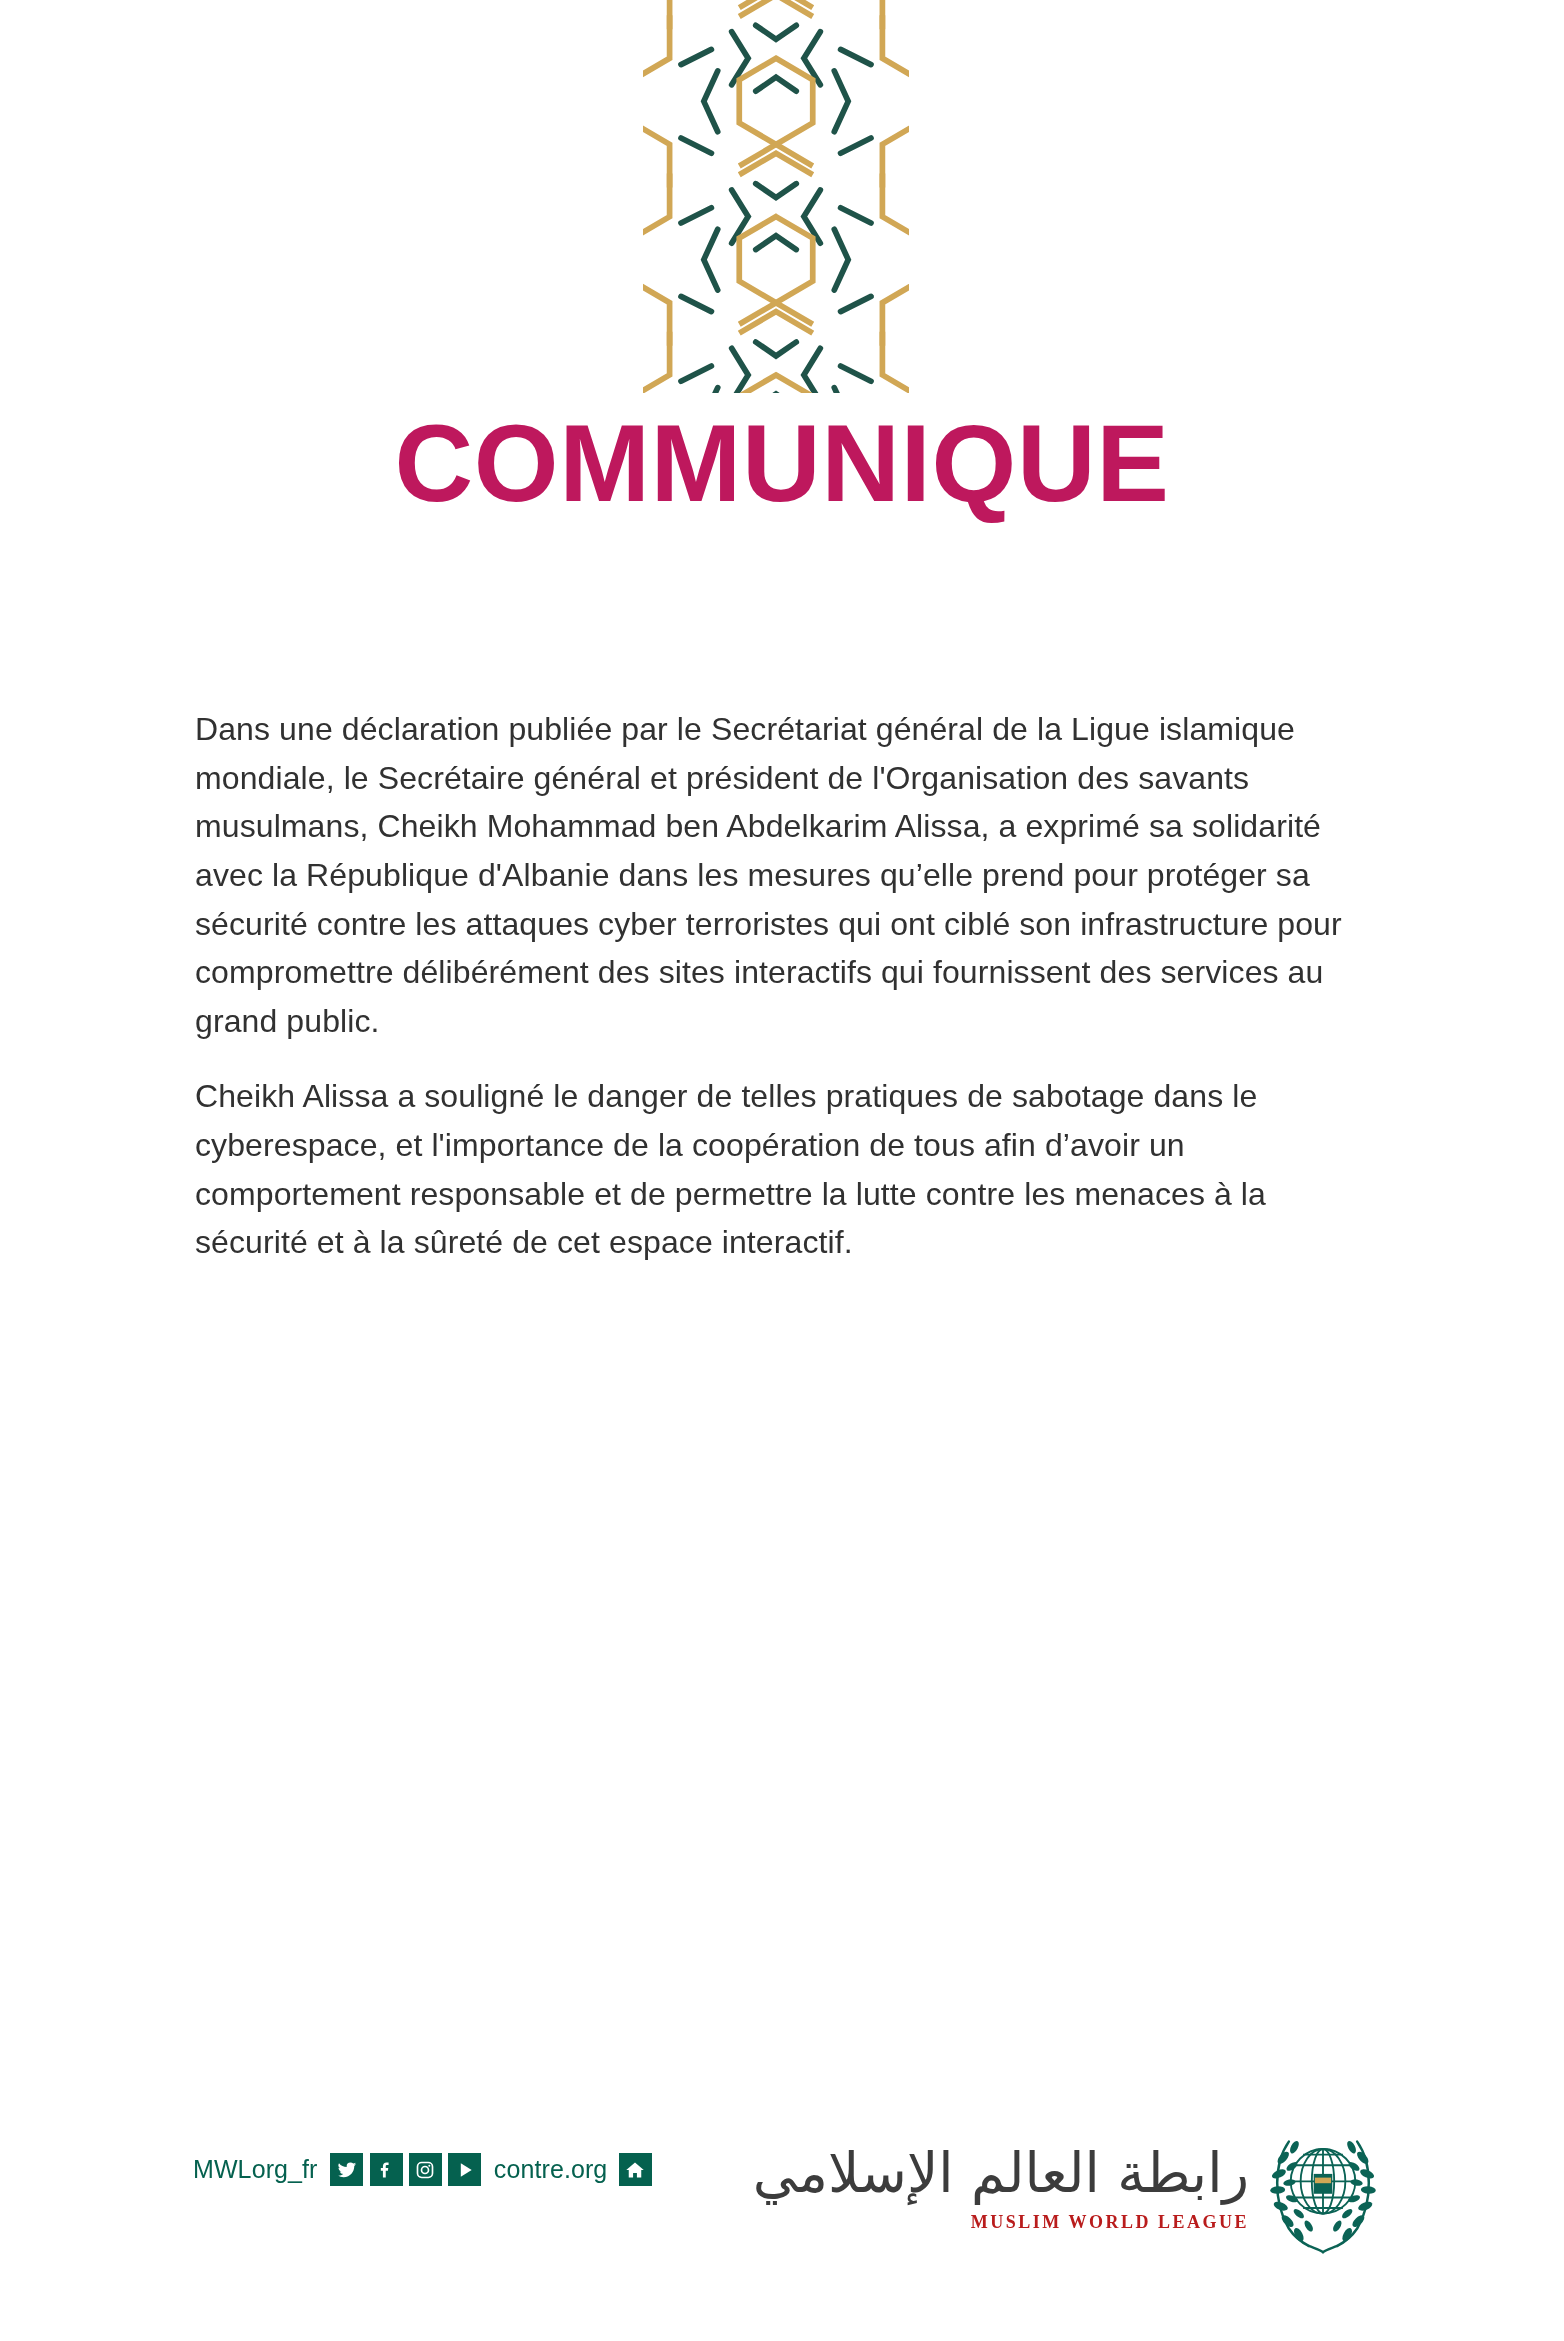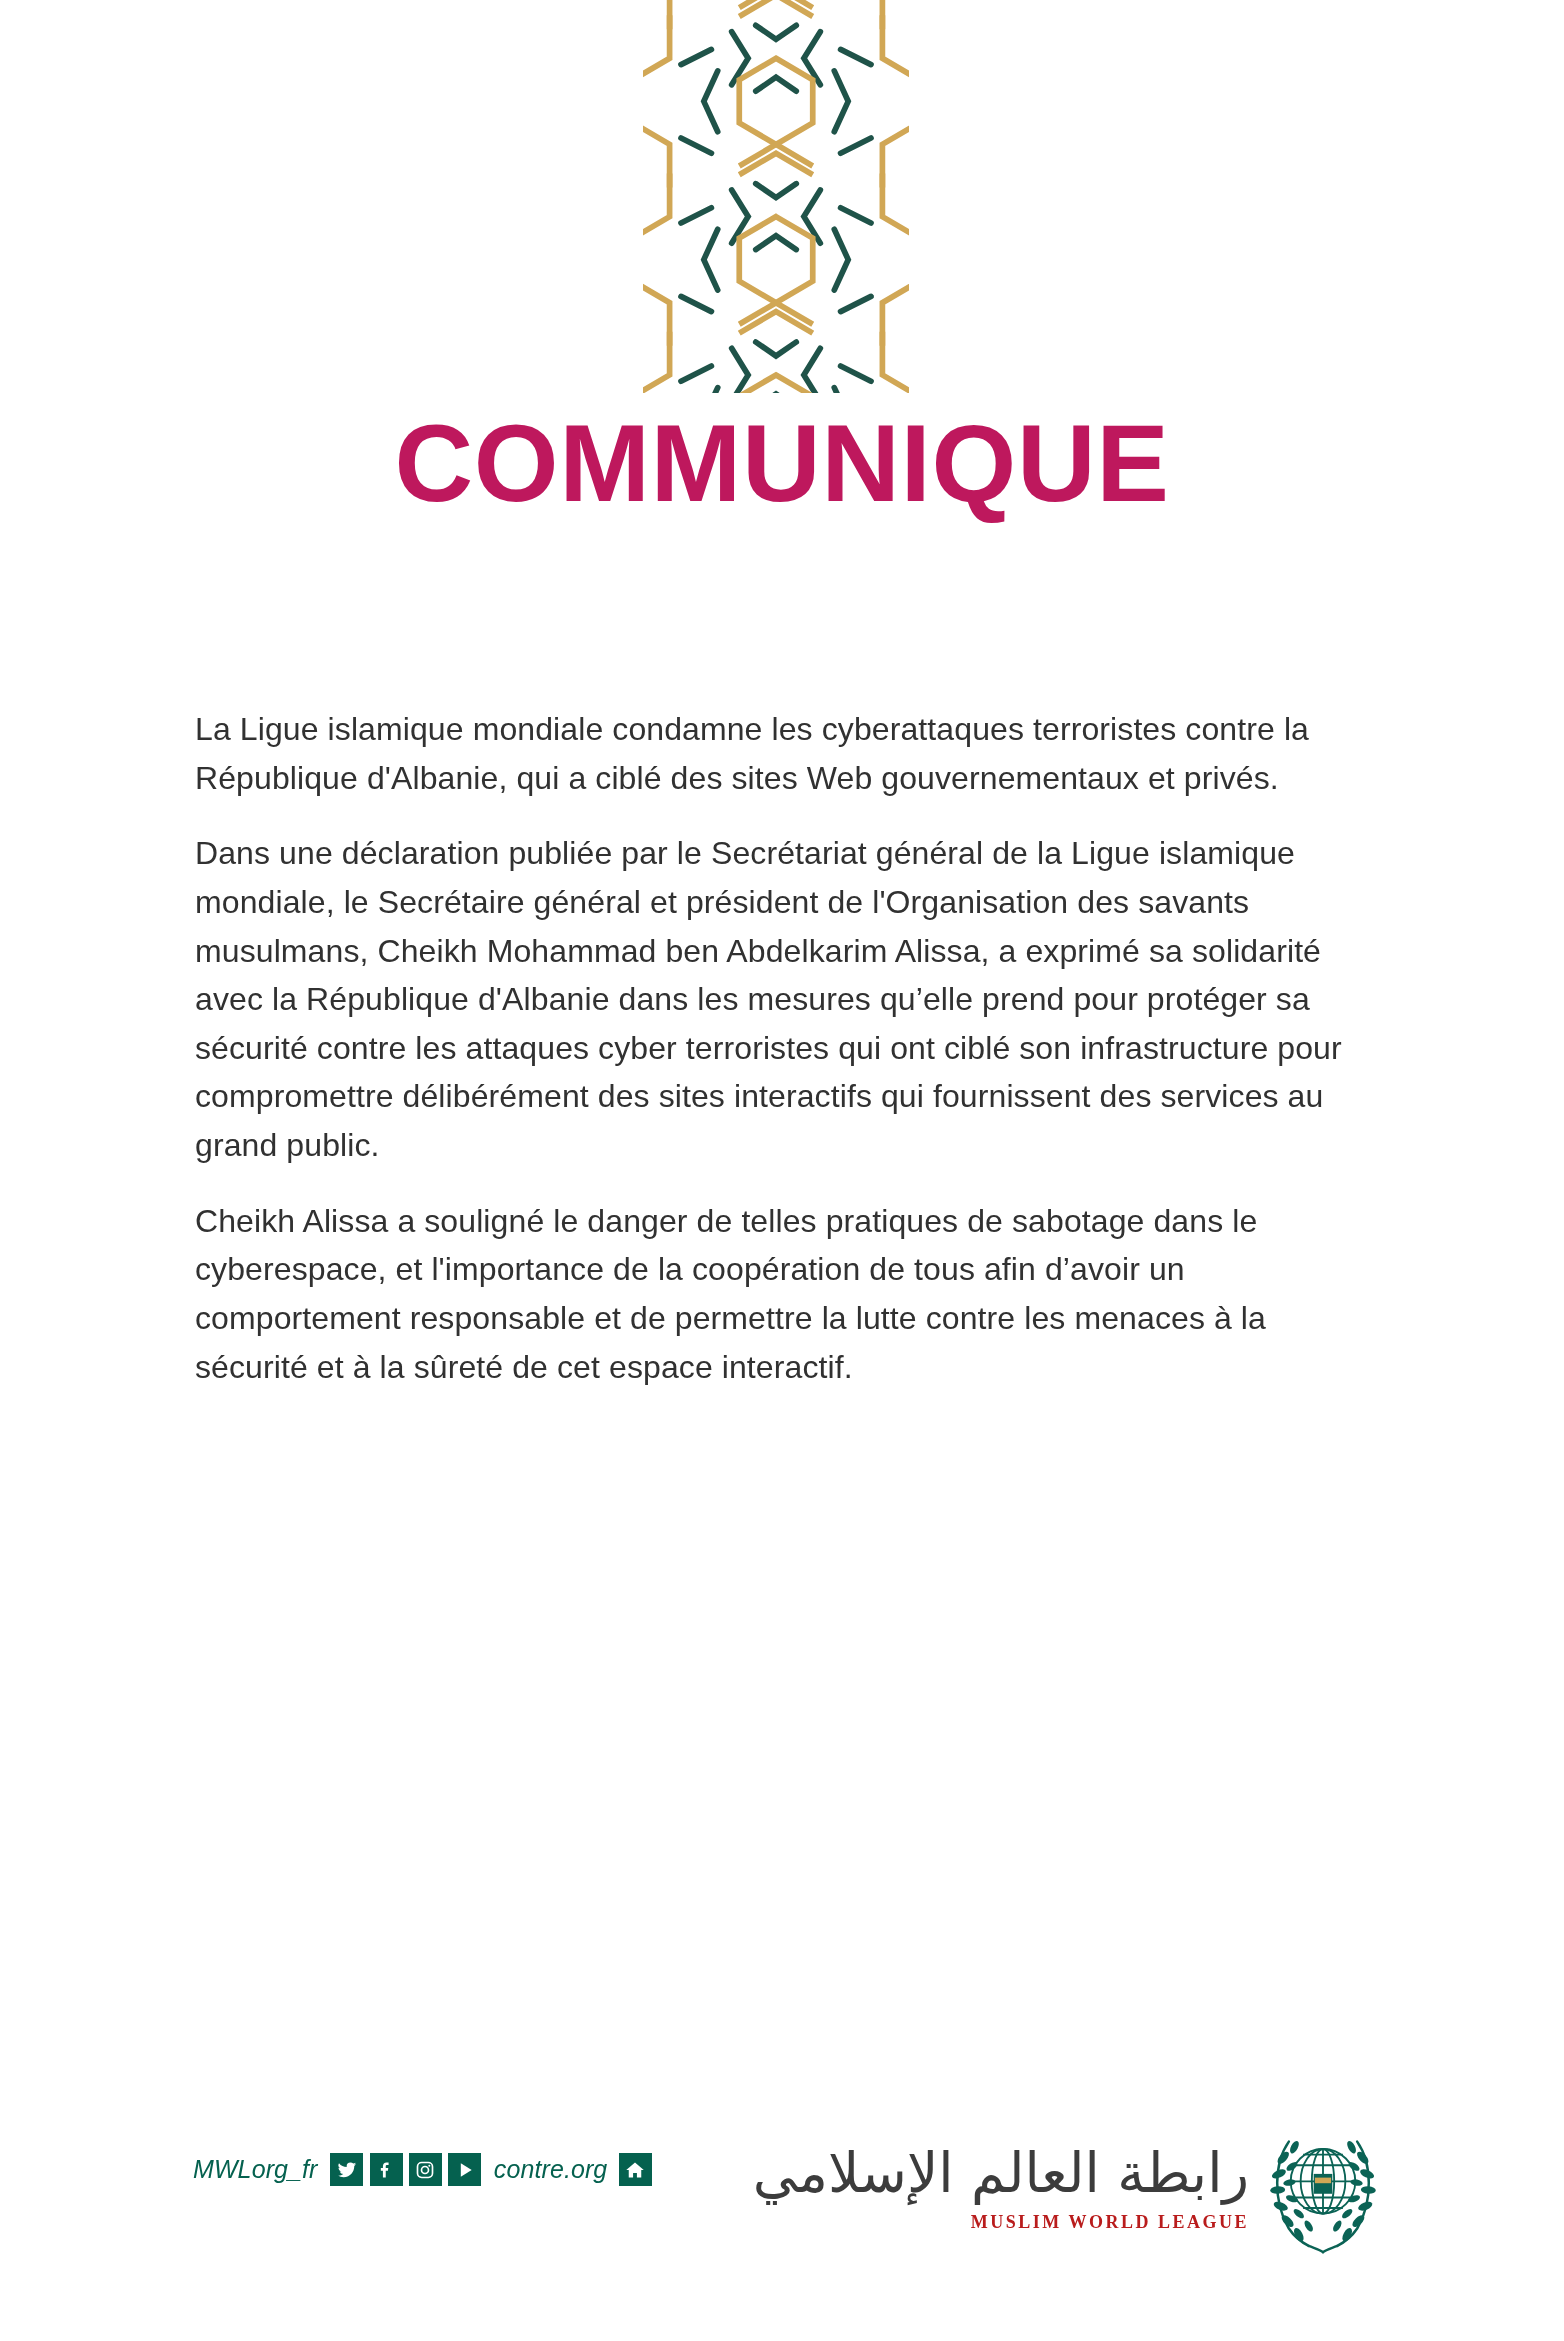--- a/index.html
+++ b/index.html
@@ -80,21 +80,20 @@
     height: 165px;
   }
   #footer-social {
     position: absolute;
     left: 193px;
     top: 37px;
     display: flex;
     align-items: center;
     gap: 0px;
     height: 41px;
-    font-style: italic;
   }
   .handle-text {
     font-size: 25px;
     color: #05614F;
     letter-spacing: 0.1px;
     white-space: nowrap;
     line-height: 1;
   }
   .social-row {
     display: flex;
@@ -195,21 +194,20 @@
     <use href="#motif" x="0" y="-188"></use>
     <use href="#motif" x="0" y="62"></use>
     <use href="#motif" x="0" y="312"></use>
     <use href="#motif" x="0" y="562"></use>
   </svg>
 </div>
 
 <div id="page-title">COMMUNIQUE</div>
 
 <div id="content">
-  <p class="body-par">La Ligue islamique mondiale condamne les cyberattaques terroristes contre la République d'Albanie, qui a ciblé des sites Web gouvernementaux et privés.</p>
   <p class="body-par">Dans une déclaration publiée par le Secrétariat général de la Ligue islamique mondiale, le Secrétaire général et président de l'Organisation des savants musulmans, Cheikh Mohammad ben Abdelkarim Alissa, a exprimé sa solidarité avec la République d'Albanie dans les mesures qu’elle prend pour protéger sa sécurité contre les attaques cyber terroristes qui ont ciblé son infrastructure pour compromettre délibérément des sites interactifs qui fournissent des services au grand public.</p>
   <p class="body-par">Cheikh Alissa a souligné le danger de telles pratiques de sabotage dans le cyberespace, et l'importance de la coopération de tous afin d’avoir un   comportement responsable et de permettre la lutte contre les menaces à la sécurité et à la sûreté de cet espace interactif.</p>
 </div>
 
 <div id="footer">
 
   <div id="footer-social">
     <span class="handle-text">MWLorg_fr</span>
 
     <span class="social-row">

